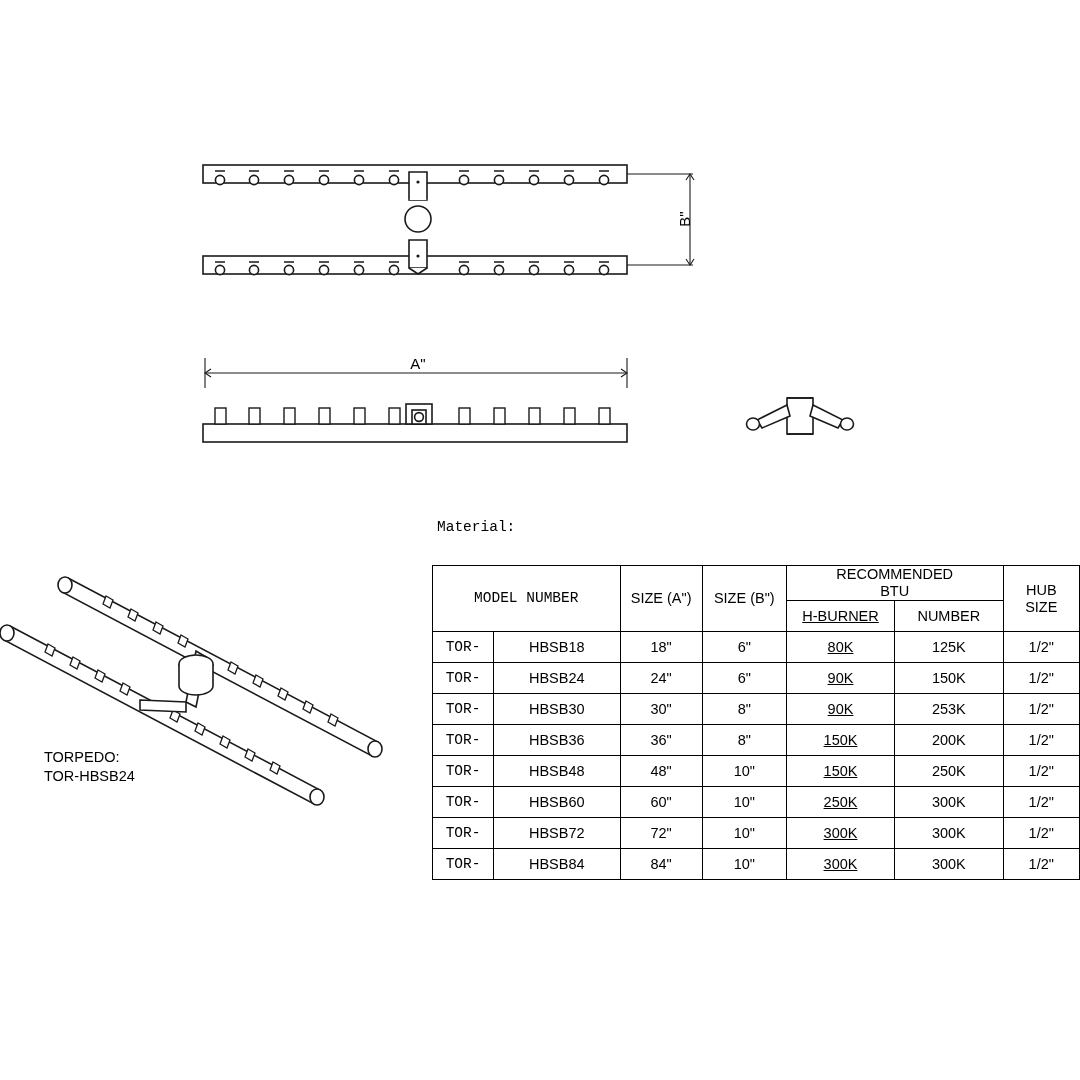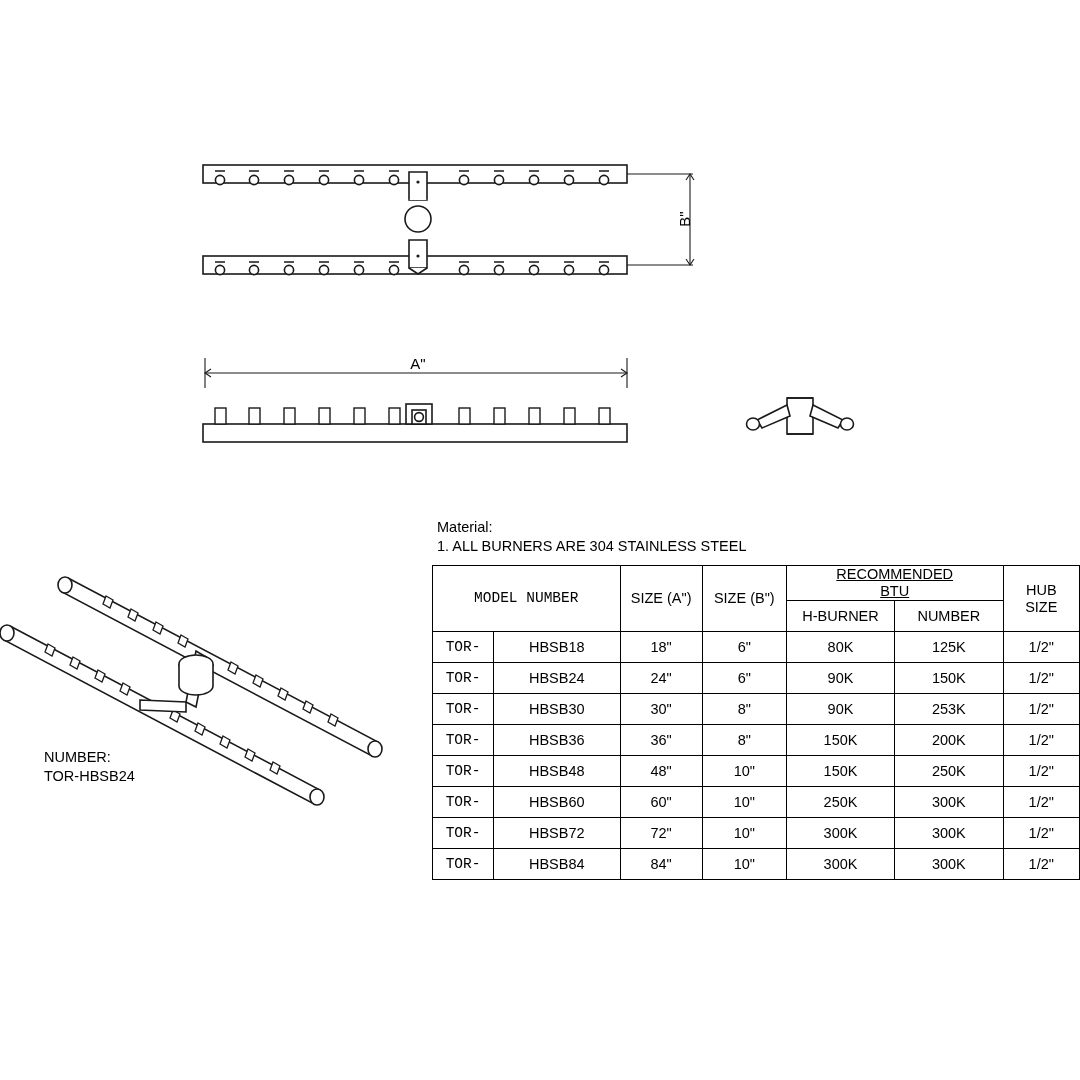--- a/index.html
+++ b/index.html
@@ -28,20 +28,21 @@
   }
 
   
   .material-block {
     position: absolute;
     left: 437px;
     top: 518px;
     font-size: 14.5px;
     line-height: 19px;
     white-space: nowrap;
+    font-family: Liberation Mono, monospace;
   }
   .example-block {
     position: absolute;
     left: 44px;
     top: 748px;
     font-size: 14.5px;
     line-height: 19px;
     white-space: nowrap;
   }
 
@@ -63,24 +64,24 @@
     height: 31px;
     box-sizing: border-box;
   }
   table.spec th {
     line-height: 17px;
   }
   .c-tor    { width: 62px; font-family: Liberation Mono, monospace; }
   .c-model  { width: 129px; }
   .c-a      { width: 84px; }
   .c-b      { width: 86px; }
-  .c-hb     { width: 110px; }
+  .c-hb     { width: 110px; text-decoration: underline; }
   .c-torp   { width: 110px; }
   .c-hub    { width: 78px; }
-  .rec-head { height: 44px; text-decoration: underline; }
+  .rec-head { height: 44px; }
   .hub-head { line-height: 17px; }
   .row-cell { height: 30px; }
 </style>
 </head>
 <body>
 
 <div class="page">
 
   <svg class="drawing" viewBox="0 0 1080 1080">
     <g stroke="#1a1a1a" fill="none" stroke-width="1.6" stroke-linejoin="miter">
@@ -234,25 +235,24 @@
         <path d="M179 664 v22 a17 9 0 0 0 34 0 v-22" fill="#ffffff"></path>
       </g>
     </g>
 
     <text x="418" y="369" font-family="Liberation Sans, sans-serif" font-size="15" fill="#000000" text-anchor="middle">A"</text>
     <text x="690" y="219" font-family="Liberation Sans, sans-serif" font-size="15" fill="#000000" text-anchor="middle" transform="rotate(-90 690 219)">B"</text>
   </svg>
 
   <div class="material-block">
     <div>Material:</div>
-    <div>1.  ALL BURNERS ARE 304 STAINLESS STEEL</div>
   </div>
 
   <div class="example-block">
-    <div>NUMBER:</div>
+    <div>TORPEDO:</div>
     <div>TOR-HBSB24</div>
   </div>
 
   <div class="spec-table-wrap">
     <table class="spec">
       <thead>
         <tr>
           <th class="c-tor" colspan="2" rowspan="2">MODEL NUMBER</th>
           <th class="c-a" rowspan="2">SIZE (A")</th>
           <th class="c-b" rowspan="2">SIZE (B")</th>

